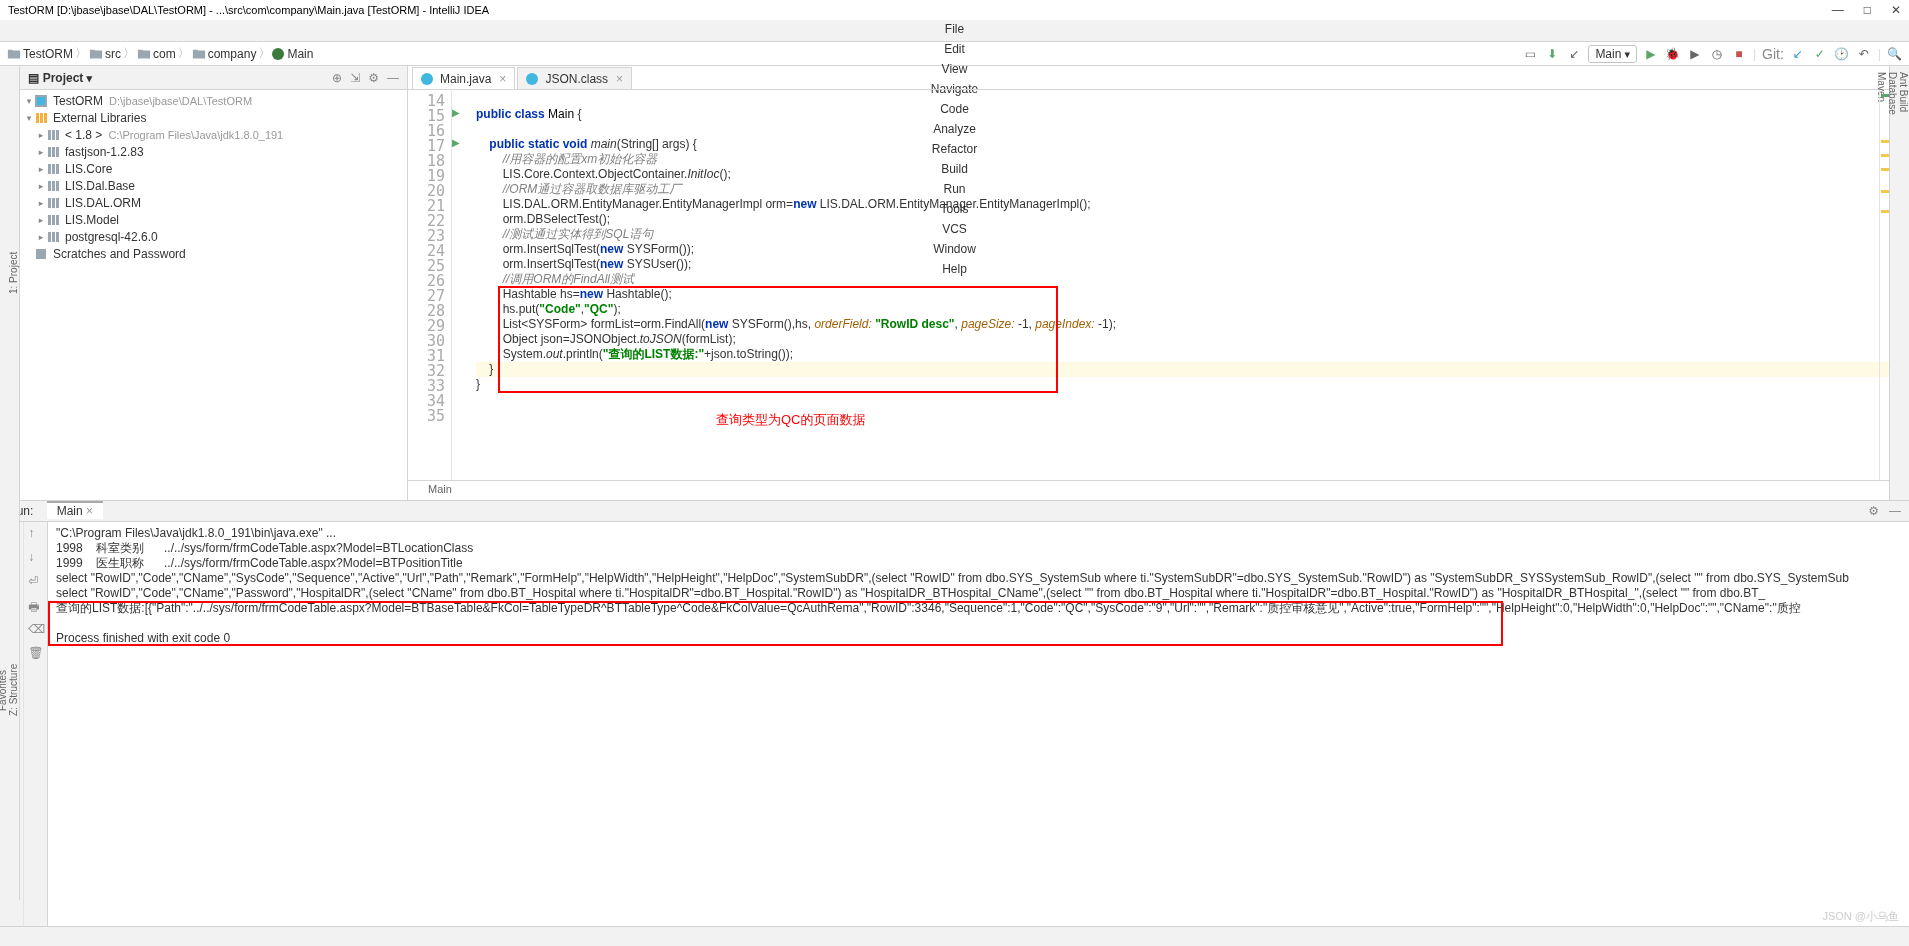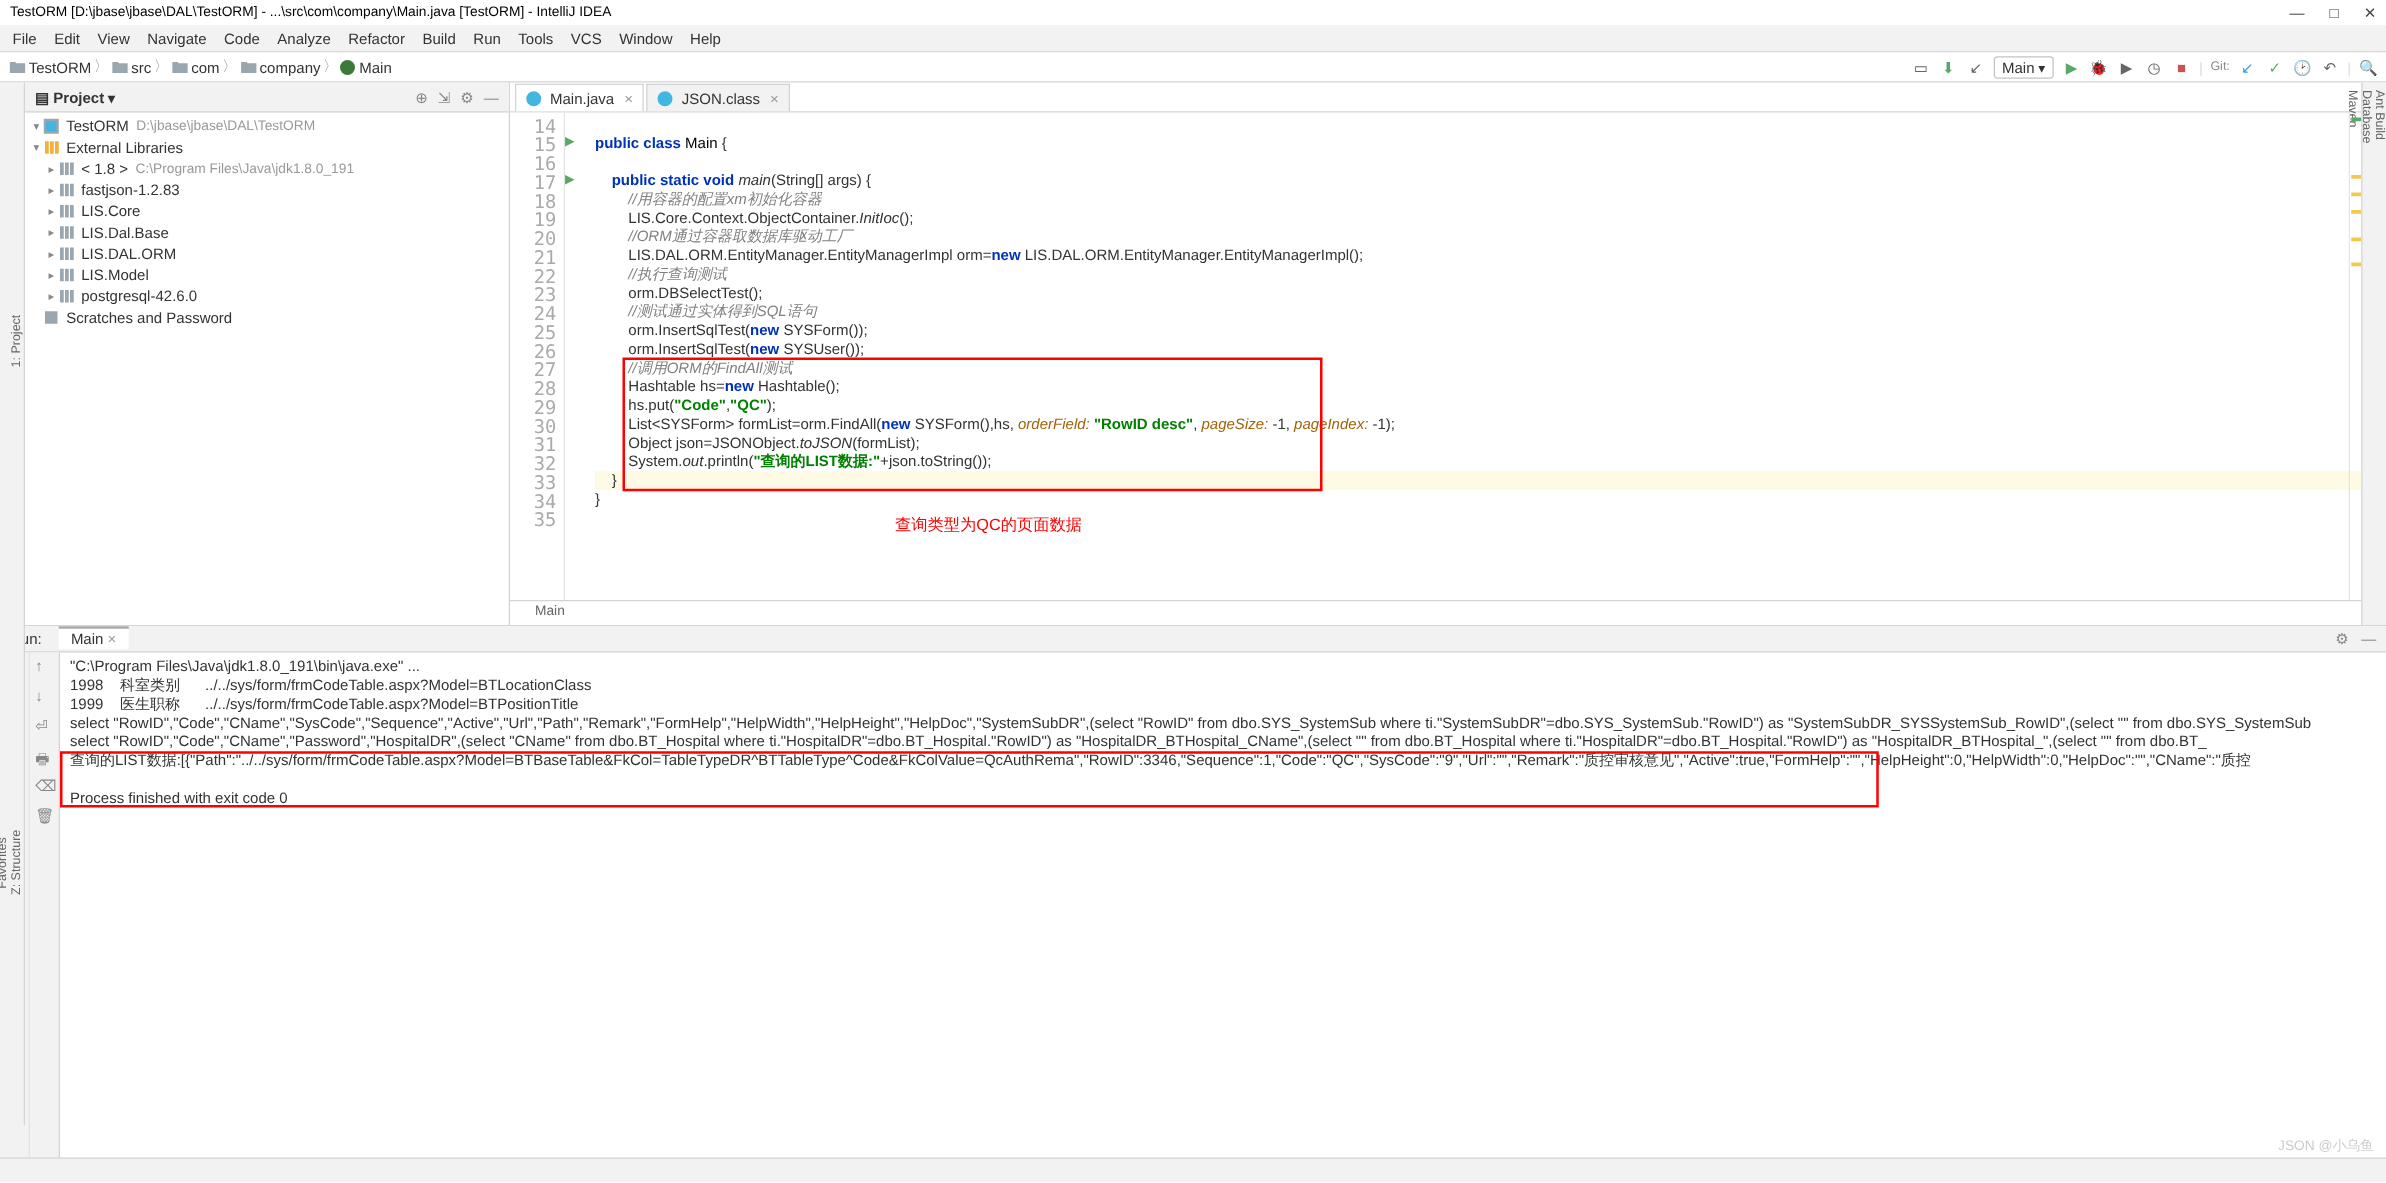--- a/index.html
+++ b/index.html
@@ -1,34 +1,34 @@
 <!DOCTYPE html>
 <html><head>
 <meta charset="utf-8">
 <style>
 *{margin:0;padding:0;box-sizing:border-box;font-family:"Segoe UI",Arial,sans-serif;font-size:12px;}
 body{background:#fff;color:#333;overflow:hidden;width:1909px;height:946px;position:relative;}
 .titlebar{height:20px;background:#fff;display:flex;align-items:center;padding:0 8px;justify-content:space-between;}
 .titlebar .title{font-size:11px;color:#000;}
 .titlebar .win-controls{display:flex;gap:20px;font-size:11px;color:#444;}
-.menubar{height:22px;background:#f2f2f2;border-bottom:1px solid #d4d4d4;display:flex;align-items:center;padding:0 4px;gap:2px;}
+.menubar{height:22px;background:#f2f2f2;border-bottom:1px solid #d4d4d4;display:flex;align-items:center;padding:0 4px;gap:2px;flex-direction:column;}
 .menubar span{padding:2px 6px;cursor:default;}
 .navbar{height:24px;background:#fff;border-bottom:1px solid #d4d4d4;display:flex;align-items:center;padding:0 6px;justify-content:space-between;}
 .breadcrumb{display:flex;align-items:center;gap:0;font-size:11px;}
 .breadcrumb .crumb{display:flex;align-items:center;padding:0 1px;}
 .breadcrumb .sep{color:#999;margin:0 1px;}
 .breadcrumb .icon{width:14px;height:14px;margin-right:2px;}
 .folder-icon{fill:#9aa7b0;}
 .class-icon{width:12px;height:12px;border-radius:50%;background:#3c7a3c;display:inline-block;margin-right:3px;}
 .toolbar-right{display:flex;align-items:center;gap:6px;}
 .toolbar-icon{width:16px;height:16px;display:flex;align-items:center;justify-content:center;color:#666;}
 .run-sel{border:1px solid #c4c4c4;border-radius:3px;padding:1px 6px;font-size:11px;background:#fff;}
 .run-btn{color:#59a869;}
 .bug-btn{color:#389fd6;}
-.git-label{color:#888;font-size:10px;}
+.git-label{color:#888;font-size:14px;}
 .main-area{display:flex;height:434px;}
 .left-gutter{width:20px;background:#f2f2f2;border-right:1px solid #d4d4d4;writing-mode:vertical-rl;text-align:center;padding:6px 0;}
 .left-gutter span{font-size:10px;color:#666;transform:rotate(180deg);display:block;margin-bottom:20px;}
 .right-gutter{width:20px;background:#f2f2f2;border-left:1px solid #d4d4d4;writing-mode:vertical-rl;padding:6px 0;}
 .right-gutter span{font-size:10px;color:#666;display:block;margin-bottom:8px;}
 .project-panel{width:388px;border-right:1px solid #d4d4d4;display:flex;flex-direction:column;}
 .panel-header{height:24px;background:#f2f2f2;border-bottom:1px solid #d4d4d4;display:flex;align-items:center;padding:0 8px;justify-content:space-between;}
 .panel-header .title{font-size:11px;font-weight:bold;}
 .panel-header .icons{display:flex;gap:8px;color:#888;}
 .tree{padding:2px 0;overflow:auto;}
@@ -330,21 +330,20 @@
       </div>
       <div class="code" id="code">
         <div class="line"></div>
           <div class="line"><span class="kw">public class</span> <span class="cls">Main</span> {</div>
           <div class="line"></div>
           <div class="line">    <span class="kw">public static void</span> <span class="fn">main</span>(String[] args) {</div>
           <div class="line">        <span class="com">//用容器的配置xm初始化容器</span></div>
           <div class="line">        LIS.Core.Context.ObjectContainer.<span class="fn">InitIoc</span>();</div>
           <div class="line">        <span class="com">//ORM通过容器取数据库驱动工厂</span></div>
           <div class="line">        LIS.DAL.ORM.EntityManager.EntityManagerImpl orm=<span class="kw">new</span> LIS.DAL.ORM.EntityManager.EntityManagerImpl();</div>
-          <div class="line">        <span class="com">//执行查询测试</span></div>
           <div class="line">        orm.DBSelectTest();</div>
           <div class="line">        <span class="com">//测试通过实体得到SQL语句</span></div>
           <div class="line">        orm.InsertSqlTest(<span class="kw">new</span> SYSForm());</div>
           <div class="line">        orm.InsertSqlTest(<span class="kw">new</span> SYSUser());</div>
           <div class="line">        <span class="com">//调用ORM的FindAll测试</span></div>
           <div class="line">        Hashtable hs=<span class="kw">new</span> Hashtable();</div>
           <div class="line">        hs.put(<span class="str">"Code"</span>,<span class="str">"QC"</span>);</div>
           <div class="line">        List&lt;SYSForm&gt; formList=orm.FindAll(<span class="kw">new</span> SYSForm(),hs, <span class="param">orderField:</span> <span class="str">"RowID desc"</span>, <span class="param">pageSize:</span> -1, <span class="param">pageIndex:</span> -1);</div>
           <div class="line">        Object json=JSONObject.<span class="fn">toJSON</span>(formList);</div>
           <div class="line">        System.<span class="fn">out</span>.println(<span class="str">"查询的LIST数据:"</span>+json.toString());</div>

